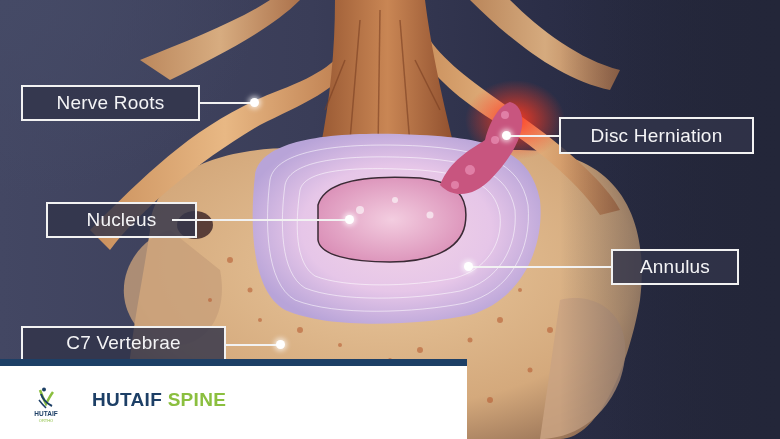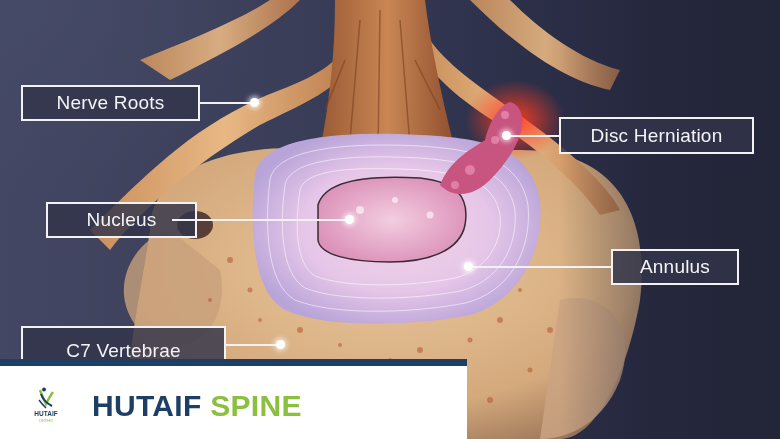--- a/index.html
+++ b/index.html
@@ -33,21 +33,21 @@
 
   .footer {
     position: absolute; left: 0; top: 359px; width: 467px; height: 80px;
     background: #ffffff; border-top: 7px solid #1d3f66; box-sizing: border-box;
   }
   .logo {
     position: absolute; left: 30px; top: 20px; width: 32px; height: 38px;
   }
   .brand {
     position: absolute; left: 92px; top: 23px;
-    font-size: 30px; font-weight: bold; letter-spacing: 0.3px;
+    font-size: 19px; font-weight: bold; letter-spacing: 0.3px;
   }
   .brand .b1 { color: #1d3f66; }
   .brand .b2 { color: #8bbf3f; }
 </style>
 </head>
 <body>
 
 <div class="stage">
   <div class="bg"></div>
 
@@ -169,21 +169,21 @@
   </div>
   <div class="leader" style="left:172px; top:219px; width:178px;"></div>
   <div class="dot" style="left:345px; top:215px;"></div>
 
   <div class="callout" style="left:611px; top:249px; width:128px; height:36px;">
     <span>Annulus</span>
   </div>
   <div class="leader" style="left:470px; top:266px; width:141px;"></div>
   <div class="dot" style="left:464px; top:262px;"></div>
 
-  <div class="callout" style="left:21px; top:326px; width:205px; height:40px; align-items:flex-start; padding-top:12px;">
+  <div class="callout" style="left:21px; top:326px; width:205px; height:40px; align-items:flex-start; padding-top:4px;">
     <span>C7 Vertebrae</span>
   </div>
   <div class="leader" style="left:226px; top:344px; width:54px;"></div>
   <div class="dot" style="left:276px; top:340px;"></div>
 
   <div class="footer">
     <div class="logo">
       <svg width="32" height="38" viewBox="0 0 32 38">
         <path d="M10,4 C12,10 14,14 16,18 C18,14 20,10 23,6" stroke="#8bbf3f" stroke-width="2.5" fill="none"></path>
         <path d="M11,8 C13,14 18,18 22,20" stroke="#1d3f66" stroke-width="2" fill="none"></path>

